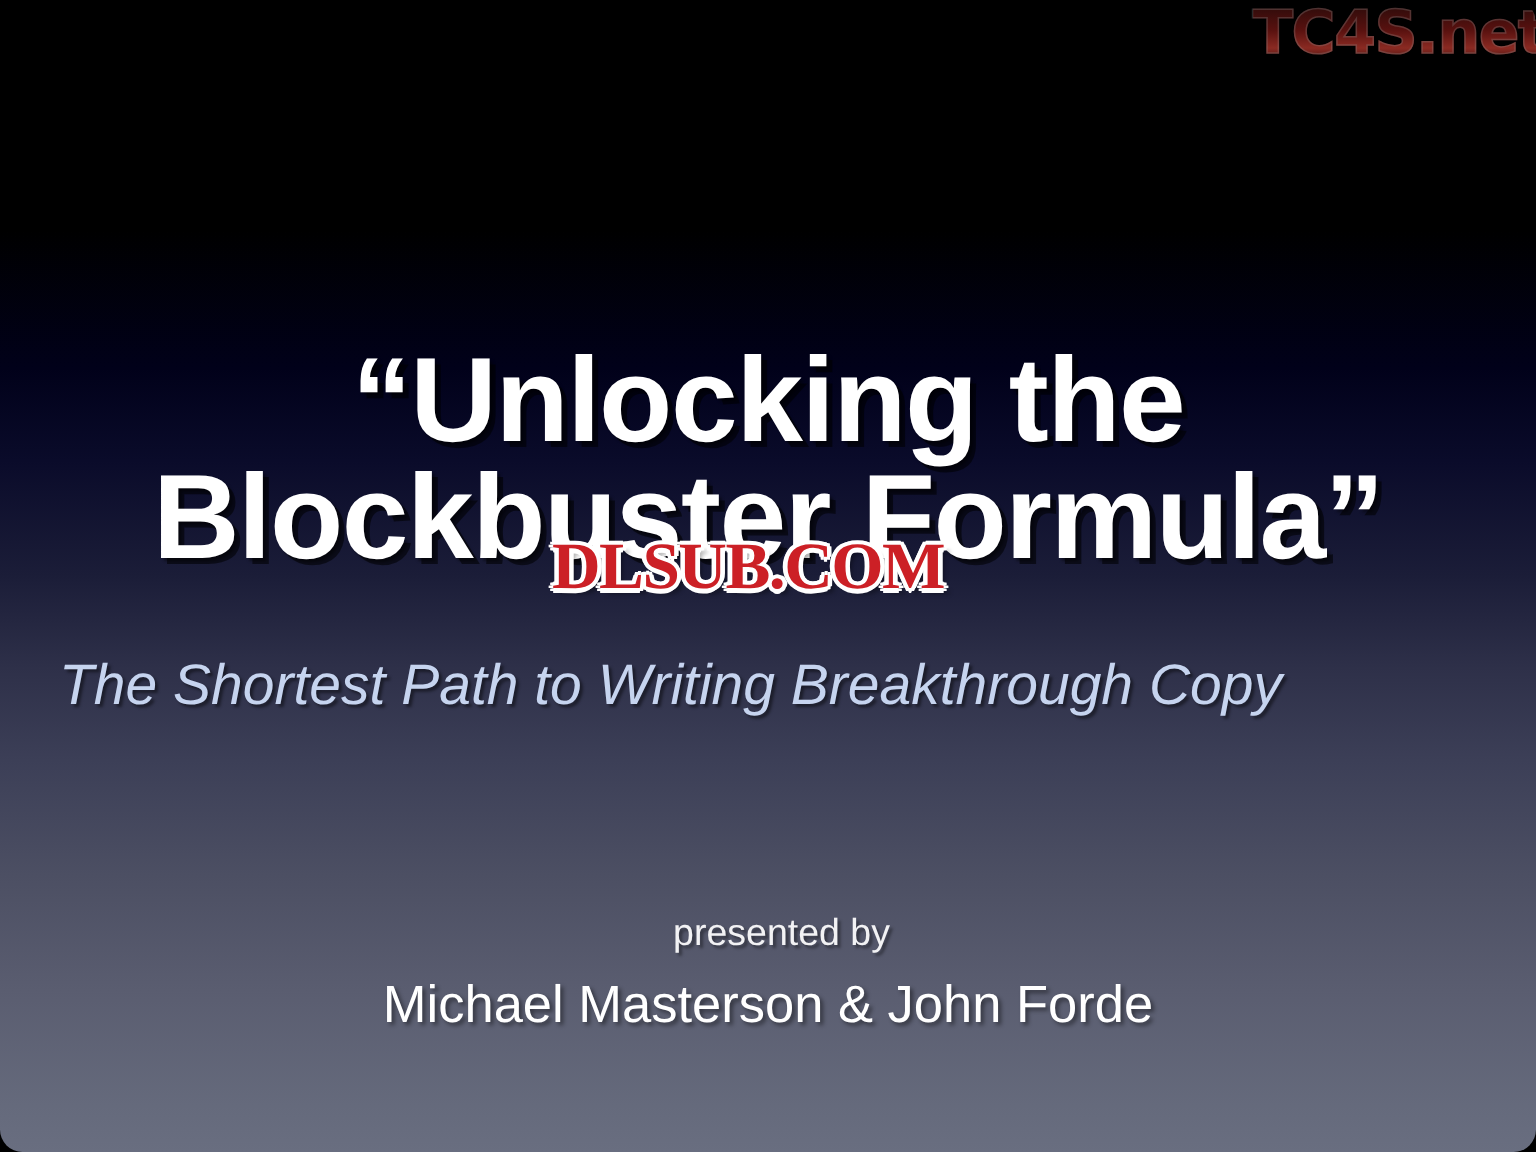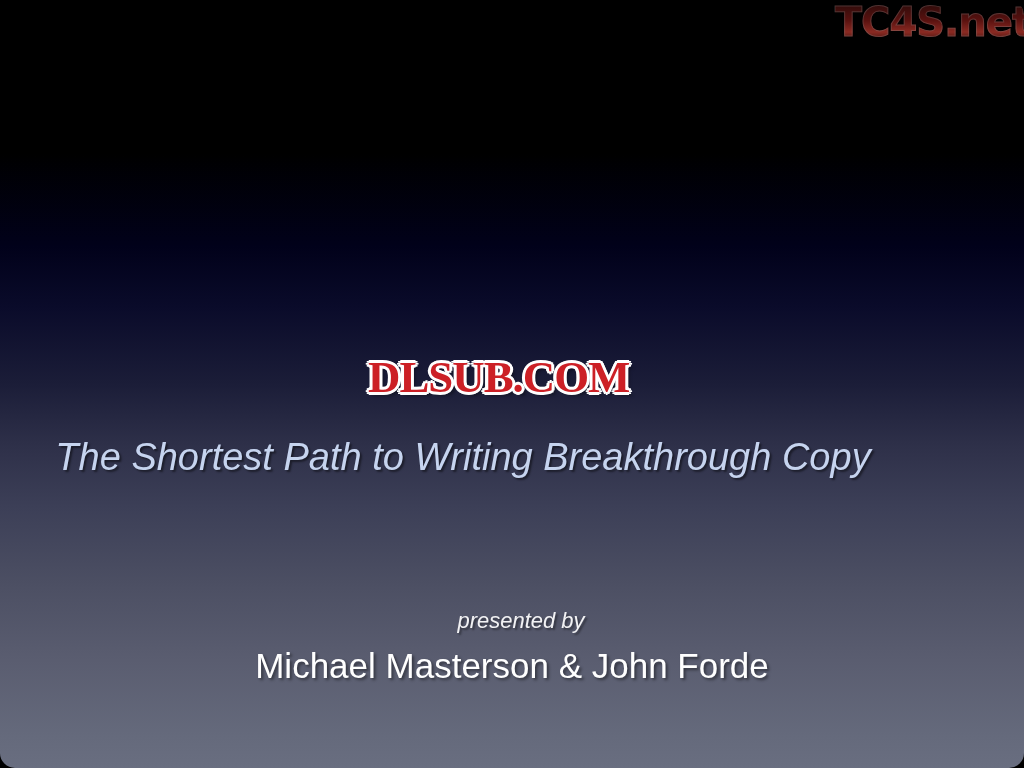--- a/index.html
+++ b/index.html
@@ -53,21 +53,21 @@
     white-space: nowrap;
   }
   .title-line-2 {
     font-size: 80px;
   }
 
   
   .subtitle {
     position: absolute;
     top: 436px;
-    left: 16px;
+    left: 0;
     width: 894px;
     text-align: center;
     color: #c6d4ef;
     font-style: italic;
     font-size: 38px;
     font-weight: normal;
     letter-spacing: 0px;
     text-shadow: 2px 2px 2px rgba(0,0,0,0.45);
     white-space: nowrap;
     z-index: 3;
@@ -78,22 +78,21 @@
     position: absolute;
     top: 608px;
     left: 0;
     width: 1024px;
     text-align: center;
     z-index: 3;
   }
   .presented-by {
     display: block;
     color: #f2f2f4;
-    font-style: italic;
-    font-size: 22px;
+    font-size: 25px;
     line-height: 1.15;
     text-shadow: 2px 2px 2px rgba(0,0,0,0.4);
     padding-left: 18px;
   }
   .presenter-names {
     display: block;
     color: #ffffff;
     font-size: 35px;
     line-height: 1.18;
     margin-top: 12px;
@@ -173,20 +172,24 @@
     white-space: nowrap;
   }
 </style>
 </head>
 <body>
 
 <div id="slide">
 
   <div class="wm-top-right">TC4S.net</div>
 
+  <div class="title-block">
+    <span class="title-line title-line-1">“Unlocking the</span>
+    <span class="title-line title-line-2">Blockbuster Formula”</span>
+  </div>
 
   <div class="wm-dlsub">DLSUB.COM</div>
 
   <div class="subtitle">The Shortest Path to Writing Breakthrough Copy</div>
 
   <div class="presenter-block">
     <span class="presented-by">presented by</span>
     <span class="presenter-names">Michael Masterson &amp; John Forde</span>
   </div>
 

